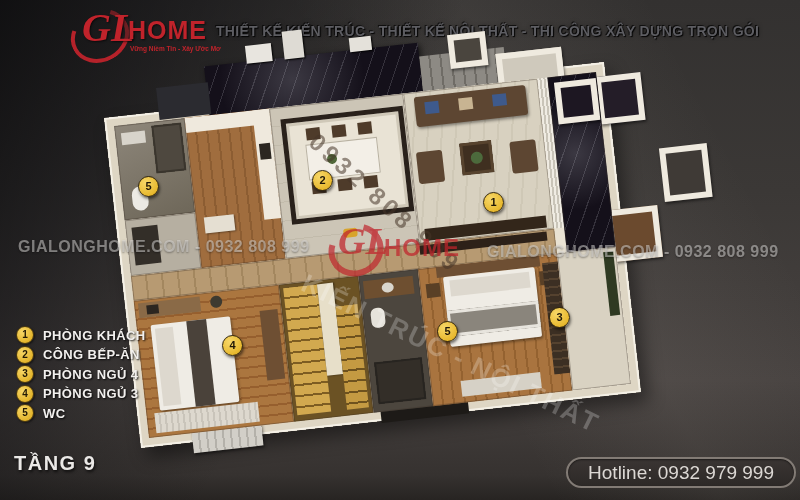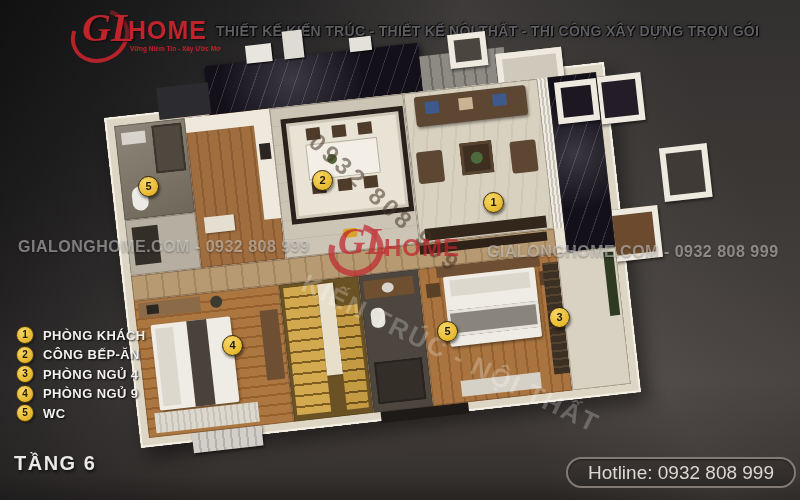--- a/index.html
+++ b/index.html
@@ -231,24 +231,24 @@
     <div class="legend-row">
       <div class="legend-badge">2</div>
       <div class="legend-label">CÔNG BẾP-ĂN</div>
     </div>
     <div class="legend-row">
       <div class="legend-badge">3</div>
       <div class="legend-label">PHÒNG NGỦ 4</div>
     </div>
     <div class="legend-row">
       <div class="legend-badge">4</div>
-      <div class="legend-label">PHÒNG NGỦ 9</div>
+      <div class="legend-label">PHÒNG NGỦ 3</div>
     </div>
     <div class="legend-row">
       <div class="legend-badge">5</div>
       <div class="legend-label">WC</div>
     </div>
   </div>
 
-  <div class="abs floor-title" style="left:14px;top:452px;">TẦNG 6</div>
-  <div class="abs hotline" style="right:4px;top:457px;">Hotline: 0932 808 999</div>
+  <div class="abs floor-title" style="left:14px;top:452px;">TẦNG 9</div>
+  <div class="abs hotline" style="right:4px;top:457px;">Hotline: 0932 979 999</div>
 
 </div>
 
 </body></html>

